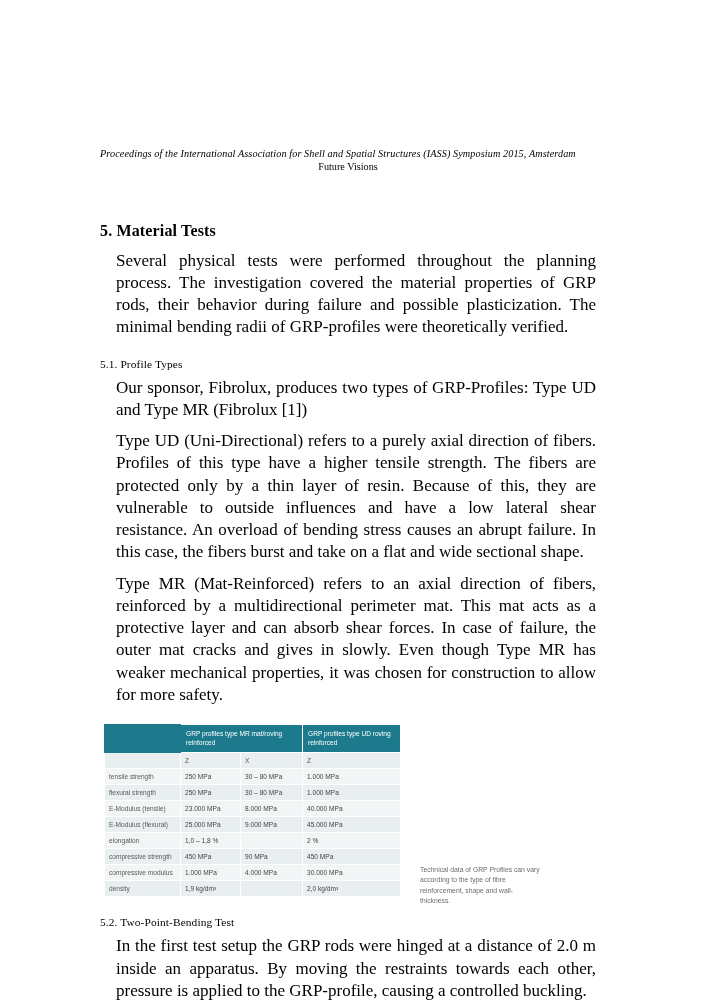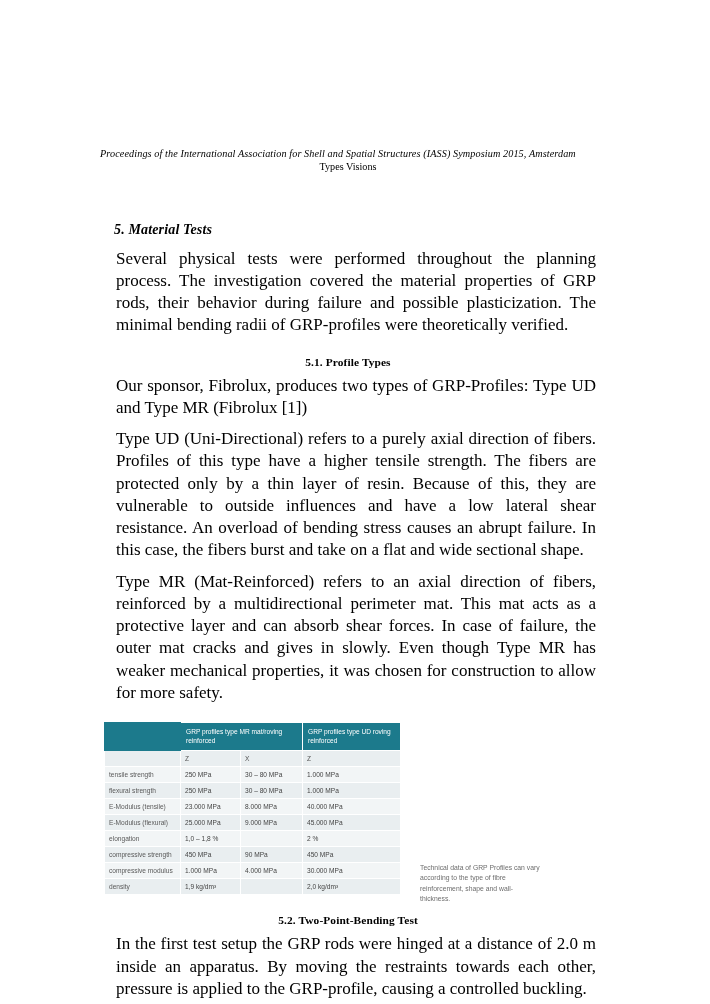--- a/index.html
+++ b/index.html
@@ -32,32 +32,30 @@
     margin: 0 0 0 0;
   }
   .runhead-2 {
     text-align: center;
     font-style: normal;
     font-size: 10.2px;
     line-height: 1.25;
     margin: 0 0 0 0;
   }
   h2.section {
-    font-size: 14px;
+    font-size: 16px;
     font-weight: bold;
-    margin: 48px 0 10px 14px;
+    margin: 48px 0 10px 0;
     letter-spacing: 0.15px;
-    font-style: italic;
   }
   h3.subsection {
     font-size: 11.4px;
-    font-weight: bold;
+    font-weight: normal;
     margin: 19px 0 7px 0;
     letter-spacing: 0.1px;
-    text-align: center;
   }
   p.body {
     font-size: 17px;
     line-height: 1.31;
     text-align: justify;
     margin: 0 0 9px 16px;
     hyphens: auto;
   }
   p.body:last-child { margin-bottom: 0; }
 
@@ -127,21 +125,21 @@
     margin: 8px 0 0 0;
   }
 </style>
 </head>
 <body>
 
 <div class="page">
 
   <div>
     <div class="runhead">Proceedings of the International Association for Shell and Spatial Structures (IASS) Symposium 2015, Amsterdam</div>
-    <div class="runhead-2">Types Visions</div>
+    <div class="runhead-2">Future Visions</div>
   </div>
 
   <h2 class="section">5. Material Tests</h2>
   <p class="body">Several physical tests were performed throughout the planning process. The investigation covered the material properties of GRP rods, their behavior during failure and possible plasticization. The minimal bending radii of GRP-profiles were theoretically verified.</p>
 
   <h3 class="subsection">5.1. Profile Types</h3>
   <p class="body">Our sponsor, Fibrolux, produces two types of GRP-Profiles: Type UD and Type MR (Fibrolux [1])</p>
   <p class="body">Type UD (Uni-Directional) refers to a purely axial direction of fibers. Profiles of this type have a higher tensile strength. The fibers are protected only by a thin layer of resin. Because of this, they are vulnerable to outside influences and have a low lateral shear resistance. An overload of bending stress causes an abrupt failure. In this case, the fibers burst and take on a flat and wide sectional shape.</p>
   <p class="body">Type MR (Mat-Reinforced) refers to an axial direction of fibers, reinforced by a multidirectional perimeter mat. This mat acts as a protective layer and can absorb shear forces. In case of failure, the outer mat cracks and gives in slowly. Even though Type MR has weaker mechanical properties, it was chosen for construction to allow for more safety.</p>
 

